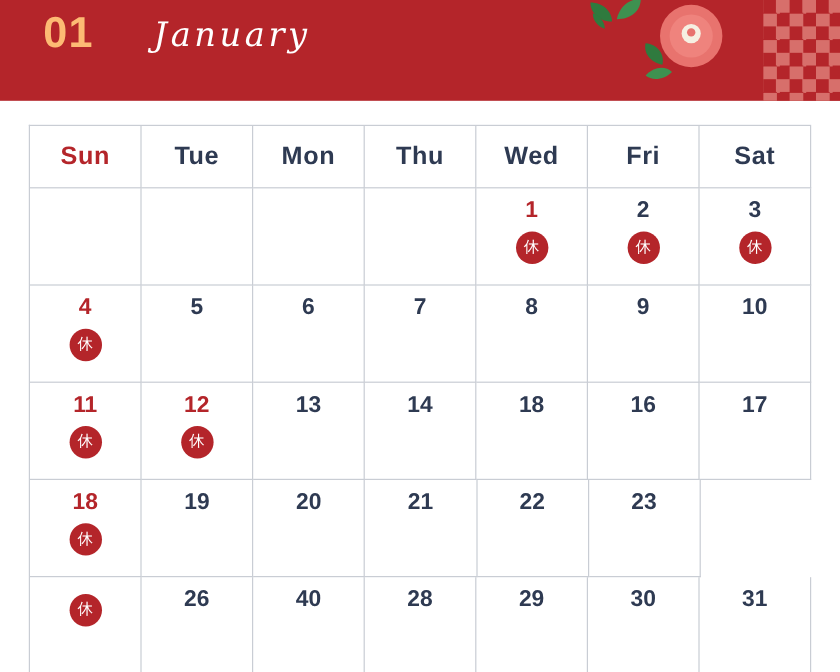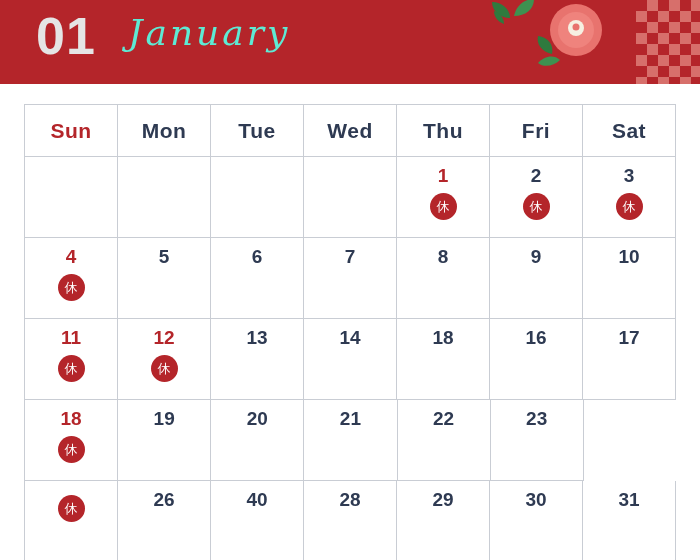--- a/index.html
+++ b/index.html
@@ -19,32 +19,32 @@
     position: relative;
     width: 700px;
     height: 84px;
     background: #b4252a;
     overflow: hidden;
   }
   .banner-month-num {
     position: absolute;
     left: 36px;
     top: 6px;
-    font-size: 52px;
+    font-size: 36px;
     font-weight: bold;
-    color: #e5e5e5;
+    color: #fdba74;
     letter-spacing: 1px;
     font-family: "Liberation Sans", sans-serif;
   }
   .banner-month-name {
     position: absolute;
     left: 128px;
     top: 12px;
-    font-size: 36px;
-    color: #5eead4;
+    font-size: 28px;
+    color: #ffffff;
     font-family: "DejaVu Serif", serif;
     font-style: italic;
     letter-spacing: 3px;
     text-align: center;
   }
 
   
   .checker {
     position: absolute;
     right: 0;
@@ -158,24 +158,24 @@
     </svg>
   </div>
 
   <div class="checker"></div>
 </div>
 
 <div class="calendar">
 
   <div class="row head-row">
     <div class="cell sun">Sun</div>
+    <div class="cell">Tue</div>
     <div class="cell">Mon</div>
-    <div class="cell">Tue</div>
+    <div class="cell">Thu</div>
     <div class="cell">Wed</div>
-    <div class="cell">Thu</div>
     <div class="cell">Fri</div>
     <div class="cell">Sat</div>
   </div>
 
   <div id="weeks-container">
       <div class="row week-row">
         <div class="cell">
           <div class="daynum empty"></div>
         </div>
         <div class="cell">

